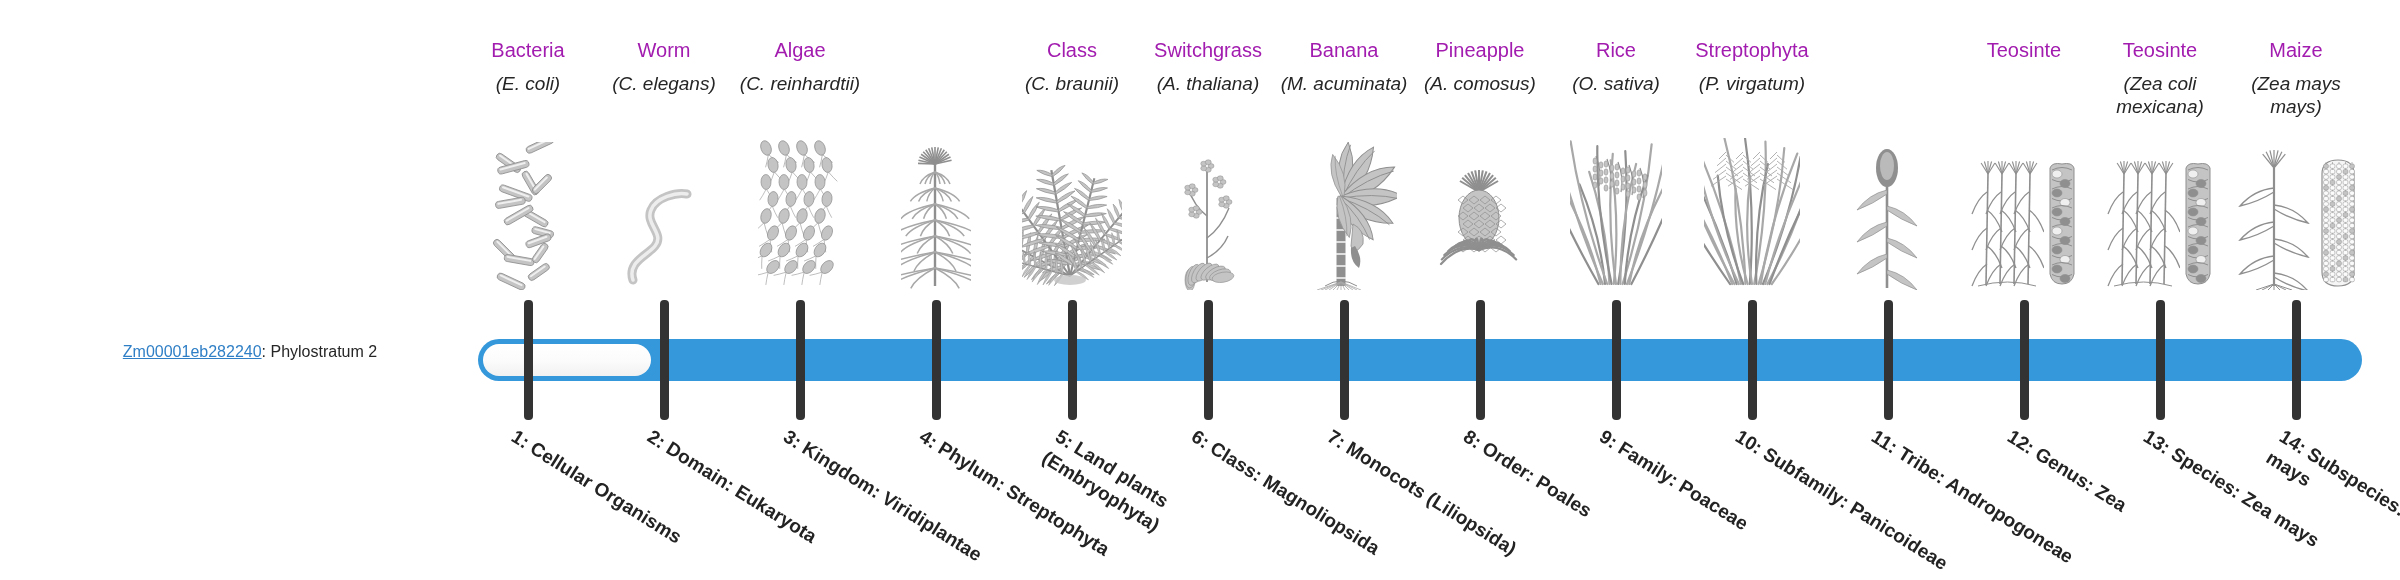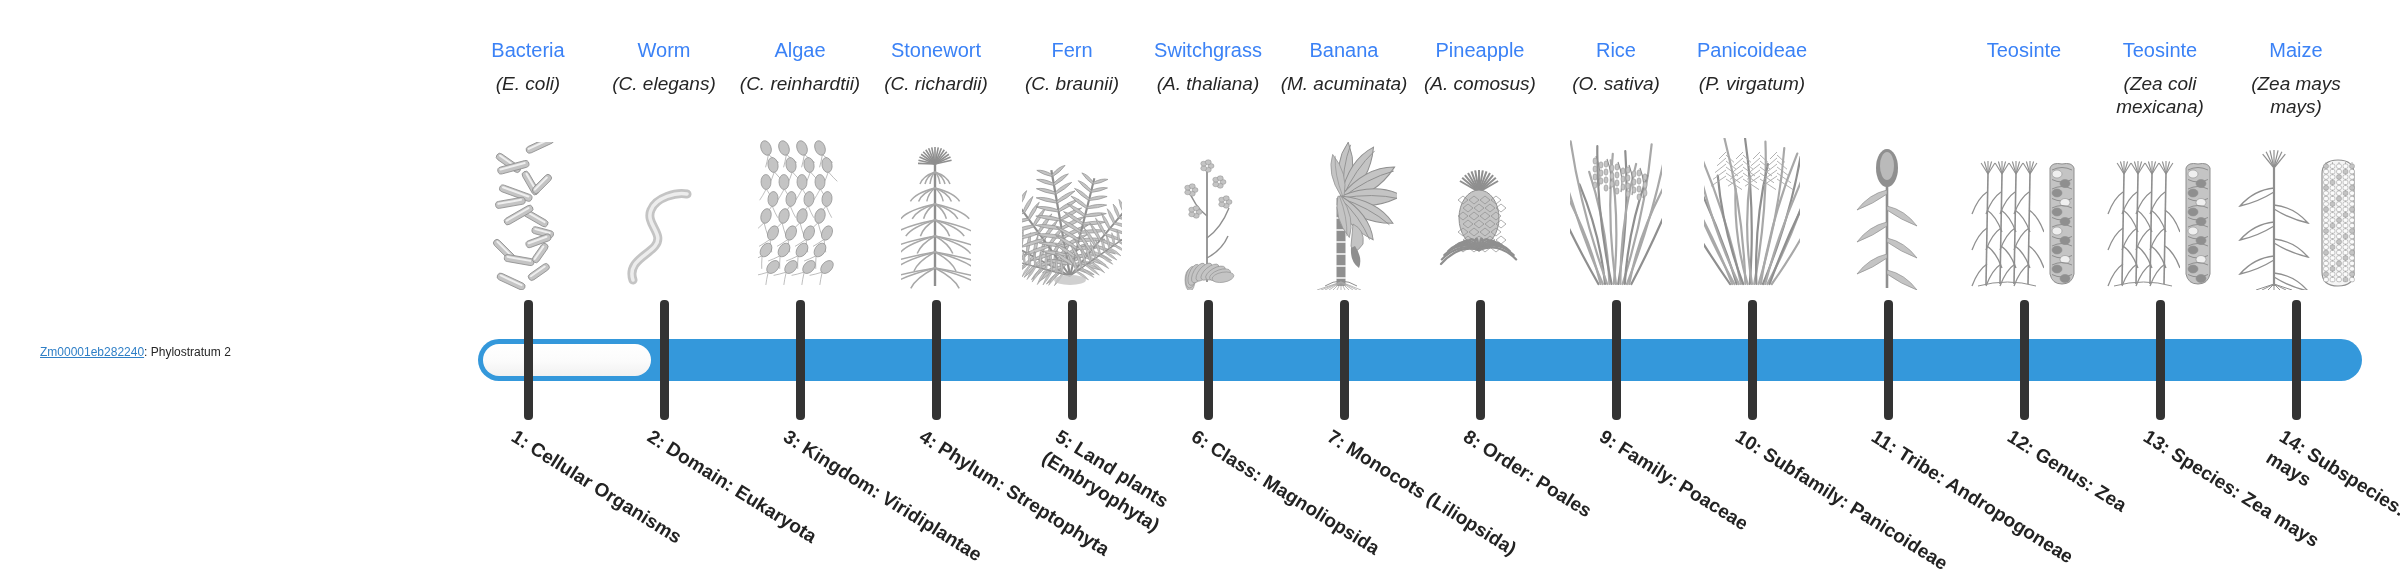--- a/index.html
+++ b/index.html
@@ -14,22 +14,22 @@
 
   
   
   #phylo-figure{position:absolute;left:0;top:0;width:2400px;height:580px;}
 
   
   .gene-label{
     position:absolute;
     left:40px; top:340px;
     width:420px;
-    text-align:left;
-    font-size:12px;
+    text-align:center;
+    font-size:16px;
     line-height:24px;
     white-space:nowrap;
     color:#262626;
   }
   .gene-link{
     color:#2f7fc6;
     text-decoration:underline;
   }
 
   
@@ -37,21 +37,21 @@
   .species-col{
     position:absolute;
     top:0;
     width:134px;
     margin-left:-67px;
     text-align:center;
   }
   .sp-common{
     font-size:20px;
     line-height:24px;
-    color:#3b82f6;
+    color:#a21caf;
     display:block;
   }
   .sp-latin{
     font-size:19px;
     line-height:23px;
     color:#262626;
     font-style:italic;
     display:block;
     margin-top:10px;
     word-wrap:break-word;
@@ -132,46 +132,42 @@
         <span class="sp-latin">(E. coli)</span>
       </div>
       <div class="species-col" style="left: 322px;">
         <span class="sp-common">Algae</span>
         <span class="sp-latin">(C. reinhardtii)</span>
       </div>
       <div class="species-col" style="left: 186px;">
         <span class="sp-common">Worm</span>
         <span class="sp-latin">(C. elegans)</span>
       </div>
-      <div class="species-col" style="left: 458px;">
-        <span class="sp-common">Stonewort</span>
-        <span class="sp-latin">(C. richardii)</span>
-      </div>
       <div class="species-col" style="left: 594px;">
-        <span class="sp-common">Fern</span>
+        <span class="sp-common">Class</span>
         <span class="sp-latin">(C. braunii)</span>
       </div>
       <div class="species-col" style="left: 730px;">
         <span class="sp-common">Switchgrass</span>
         <span class="sp-latin">(A. thaliana)</span>
       </div>
       <div class="species-col" style="left: 1002px;">
         <span class="sp-common">Pineapple</span>
         <span class="sp-latin">(A. comosus)</span>
       </div>
       <div class="species-col" style="left: 866px;">
         <span class="sp-common">Banana</span>
         <span class="sp-latin">(M. acuminata)</span>
       </div>
       <div class="species-col" style="left: 1138px; text-align: center;">
         <span class="sp-common">Rice</span>
         <span class="sp-latin">(O. sativa)</span>
       </div>
       <div class="species-col" style="left: 1274px;">
-        <span class="sp-common">Panicoideae</span>
+        <span class="sp-common">Streptophyta</span>
         <span class="sp-latin">(P. virgatum)</span>
       </div>
       <div class="species-col" style="left: 1546px;">
         <span class="sp-common">Teosinte</span>
       </div>
       <div class="species-col" style="left: 1682px;">
         <span class="sp-common">Teosinte</span>
         <span class="sp-latin">(Zea coli mexicana)</span>
       </div>
       <div class="species-col" style="left: 1818px;">

